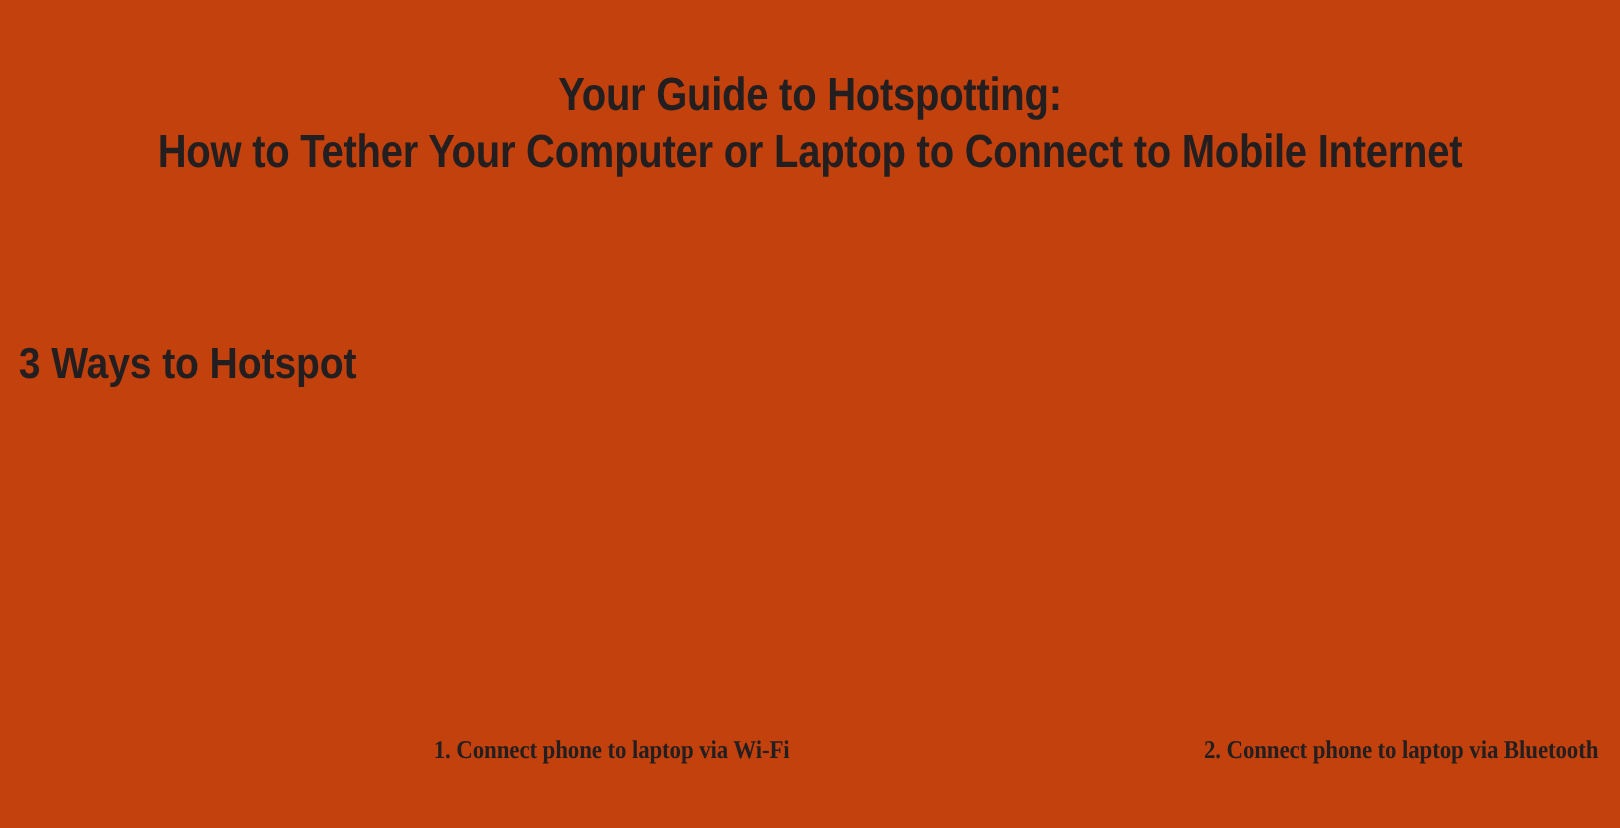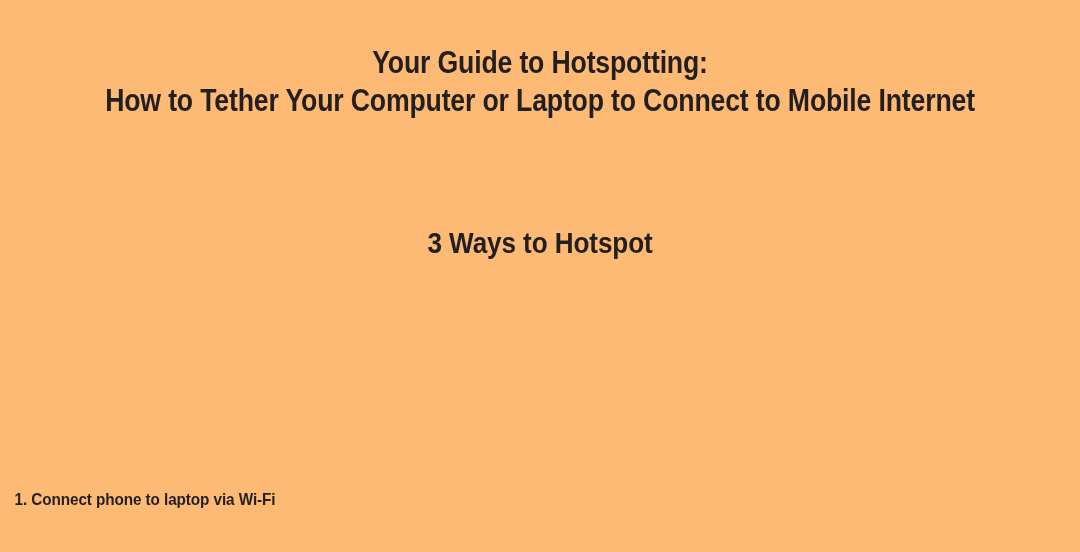--- a/index.html
+++ b/index.html
@@ -13,21 +13,21 @@
     position: relative;
     overflow: hidden;
     font-family: "Liberation Sans", sans-serif;
     color: #231f20;
     -webkit-font-smoothing: antialiased;
   }
 
   .page {
     position: absolute;
     inset: 0;
-    background: #fdba74;
+    background: #c2410c;
   }
 
   
   .title-block {
     position: absolute;
     top: 44px;
     left: 0;
     width: 1080px;
     text-align: center;
   }
@@ -43,21 +43,20 @@
   }
   .title-line-1 { font-size: 31px; }
   .title-line-2 { font-size: 31px; }
 
   
   .section-heading {
     position: absolute;
     top: 224px;
     left: 0;
     width: 1080px;
-    text-align: center;
     font-size: 29px;
     font-weight: bold;
     line-height: 38px;
     color: #231f20;
     letter-spacing: -0.1px;
     white-space: nowrap;
   }
   .section-heading span {
     display: inline-block;
     transform: scaleX(0.9);
@@ -85,22 +84,23 @@
     top: 486px;
     left: 0;
     width: 1080px;
     height: 28px;
     display: flex;
   }
   .caption-cell {
     flex: 1 1 33.3333%;
     display: flex;
     align-items: center;
-    justify-content: flex-start;
+    justify-content: flex-end;
     height: 28px;
+    font-family: Liberation Serif, serif;
   }
   .caption-text {
     font-size: 17px;
     font-weight: bold;
     color: #231f20;
     line-height: 22px;
     white-space: nowrap;
     letter-spacing: -0.1px;
     transform: scaleX(0.9);
     transform-origin: center center;
@@ -123,15 +123,18 @@
   <div class="illustration-row">
     <div class="illustration-slot"></div>
     <div class="illustration-slot"></div>
     <div class="illustration-slot"></div>
   </div>
 
   <div class="caption-row">
     <div class="caption-cell">
       <span class="caption-text">1. Connect phone to laptop via Wi-Fi</span>
     </div>
+    <div class="caption-cell">
+      <span class="caption-text">2. Connect phone to laptop via Bluetooth</span>
+    </div>
   </div>
 
 </div>
 
 </body></html>

